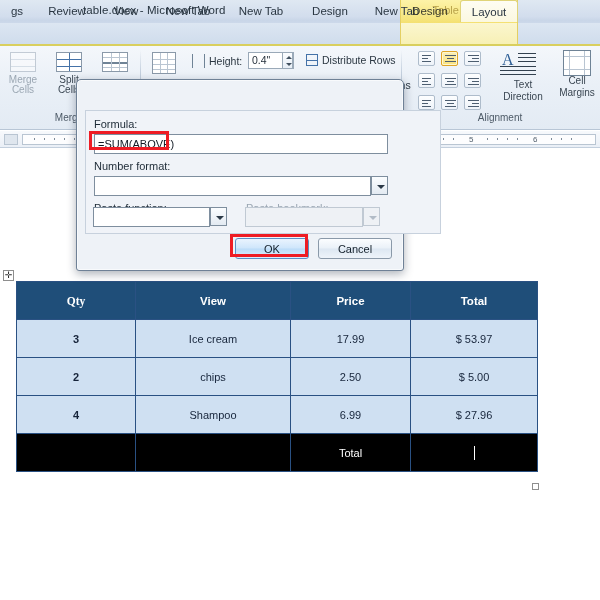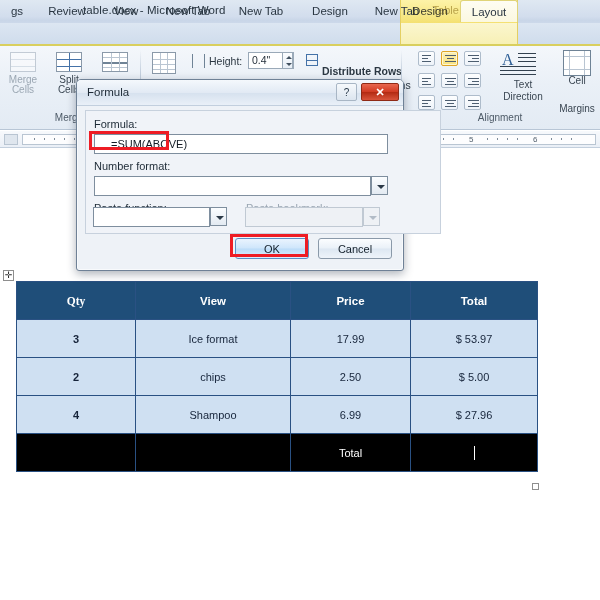--- a/index.html
+++ b/index.html
@@ -207,21 +207,21 @@
   .dlg-body {
     position:absolute; left:8px; top:30px; width:356px; height:124px;
     background:#f0f3f8; border:1px solid #c7d1dd;
   }
   .dlg-label {
     position:absolute; font-size:11px; color:#1d2a36; white-space:nowrap;
   }
   .dlg-label.dim { color:#9aa6b2; }
   .dlg-input {
     position:absolute; background:#ffffff; border:1px solid #7e8e9e;
-    font-size:11px; color:#111a24; padding-left:16px; line-height:19px;
+    font-size:11px; color:#111a24; padding-left:3px; line-height:19px;
   }
   .dlg-input.dim { background:#eef1f5; border-color:#c0c9d3; }
   .combo-arrow {
     position:absolute; width:17px; height:19px;
     background:linear-gradient(to bottom,#fbfdff,#e3eaf2);
     border:1px solid #7e8e9e;
   }
   .combo-arrow.dim { background:#eef1f5; border-color:#c0c9d3; }
   .combo-arrow b {
     position:absolute; left:5px; top:8px; width:0; height:0;
@@ -320,21 +320,21 @@
     <div class="txt-small" style="left:209px; top:9px;">Height:</div>
     <div class="spin-box" style="left:248px; top:6px; width:46px; height:17px;">0.4"</div>
     <div class="spin-arrows" style="left:282px; top:6px;">
       <b class="up"></b>
         <b class="dn"></b>
     </div>
 
     <div style="position:absolute;left:306px;top:8px;width:12px;height:12px;border:1px solid #4472a8;">
       <i style="position:absolute;left:0;top:5px;width:10px;height:1px;background:#4472a8;display:block;"></i>
     </div>
-    <div class="txt-small" style="left:322px; top:19px;font-weight:bold;">Distribute Rows</div>
+    <div class="txt-small" style="left:322px; top:8px;">Distribute Rows</div>
 
     <div class="txt-small" style="left:209px; top:33px; color:#8b97a3;">Width:</div>
     <div class="txt-small" style="left:322px; top:33px;">Distribute Columns</div>
 
     <div class="grp-label" style="left:230px; top:66px; width:110px;">Cell Size</div>
     <div class="dlg-launcher" style="left:388px; top:66px;">↘</div>
     <div class="ribbon-sep" style="left:401px;"></div>
 
     <div class="align-btn" style="left:418px; top:5px;">
         <u style="left:3px;top:3px;width:9px;"></u>
@@ -399,21 +399,21 @@
     </div>
 
     <div class="btn-big" style="left:556px; top:4px; width:42px;">
       <div class="tbl-ico" style="width:28px;height:26px;border-color:#6f8396;">
         <i style="left:5px;top:0;width:1px;height:24px;"></i>
         <i style="left:20px;top:0;width:1px;height:24px;"></i>
         <i style="left:0;top:5px;width:26px;height:1px;"></i>
         <i style="left:0;top:18px;width:26px;height:1px;"></i>
       </div>
       <div class="cap">Cell</div>
-      <div class="cap" style="margin-top:18px;">Margins</div>
+      <div class="cap" style="margin-top:2px;">Margins</div>
     </div>
 
     <div class="grp-label" style="left:440px; top:66px; width:120px;">Alignment</div>
   </div>
 
   <div class="ruler">
     <div class="ruler-track" style="left:4px; width:14px; background:#dfe6ee;"></div>
     <div class="ruler-track" style="left:22px; width:72px;"></div>
     <div class="ruler-tick" style="left:34px;"></div>
       <div class="ruler-tick" style="left:44px;"></div>
@@ -450,21 +450,21 @@
       </colgroup>
       <tbody>
           <tr>
         <th class="hdr-cell qty">Qty</th>
         <th class="hdr-cell">View</th>
         <th class="hdr-cell">Price</th>
         <th class="hdr-cell">Total</th>
       </tr>
       <tr>
         <td class="body-cell b">3</td>
-        <td class="body-cell">Ice format</td>
+        <td class="body-cell">Ice cream</td>
         <td class="body-cell">17.99</td>
         <td class="body-cell">$  53.97</td>
       </tr>
       <tr>
         <td class="body-cell b">2</td>
         <td class="body-cell">chips</td>
         <td class="body-cell">2.50</td>
         <td class="body-cell">$  5.00</td>
       </tr>
       <tr>
@@ -479,25 +479,20 @@
         <td>Total</td>
         <td><span class="caret"></span></td>
       </tr>
     </tbody>
       </table>
 
     <div class="resize-handle"></div>
   </div>
 
   <div id="formula-dialog">
-    <div class="dlg-titlebar">
-      <div class="dlg-title">Formula</div>
-      <div class="dlg-help">?</div>
-      <div class="dlg-close">✕</div>
-    </div>
 
     <div class="dlg-body">
       <div class="dlg-label" style="left:8px; top:7px;">Formula:</div>
       <div class="dlg-input" style="left:8px; top:23px; width:294px; height:20px;">=SUM(ABOVE)</div>
 
       <div class="dlg-label" style="left:8px; top:49px;">Number format:</div>
       <div class="dlg-input" style="left:8px; top:65px; width:277px; height:20px;"></div>
       <div class="combo-arrow" style="left:285px; top:65px;">
           <b></b>
         </div>

